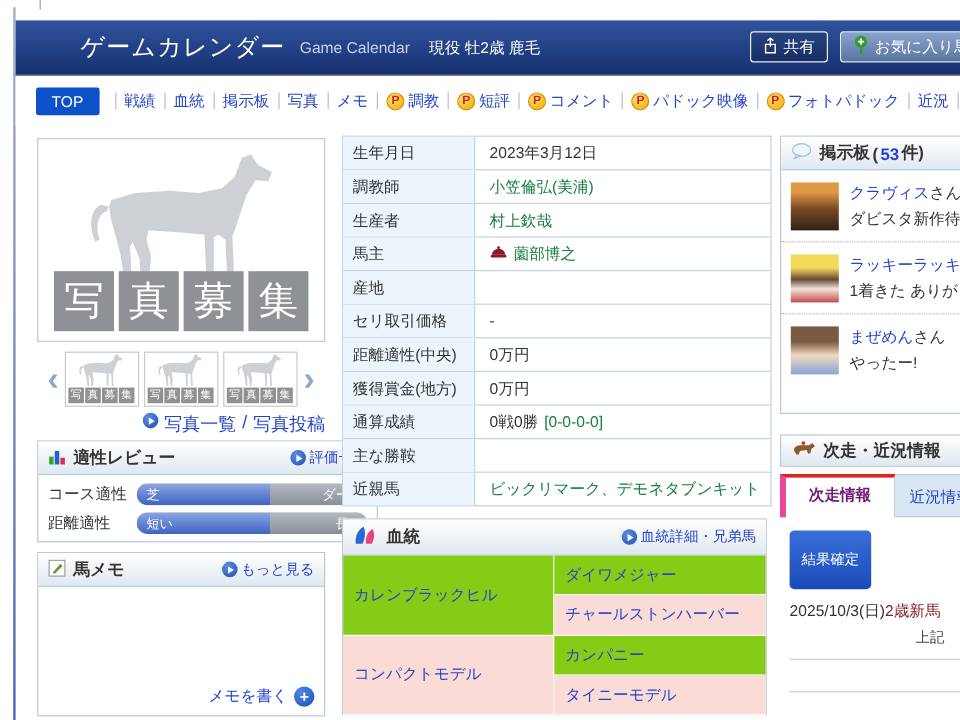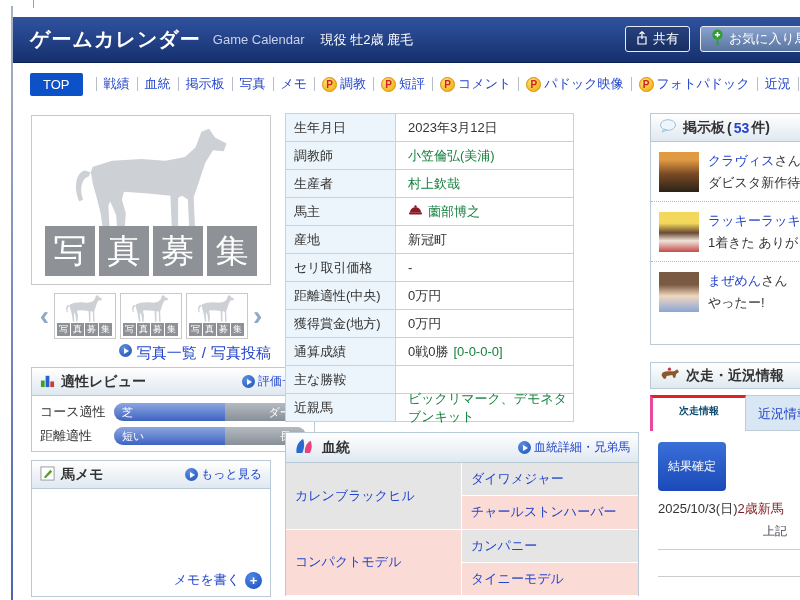--- a/index.html
+++ b/index.html
@@ -12,21 +12,21 @@
 
   
   .page-vline{position:absolute;left:11px;top:6px;width:2px;height:594px;
     background:linear-gradient(#a8b2c4,#4a66b0);}
   .page-tick{position:absolute;left:33px;top:0;width:1px;height:8px;background:#9aa2ac;}
 
   
   .topbar{position:absolute;left:13px;top:17px;width:787px;height:45px;
     background:linear-gradient(#30539f,#16306e);border-bottom:2px solid #0d2254;
     display:flex;align-items:center;}
-  .h-title{color:#fff;font-weight:bold;font-size:20px;margin-left:17px;letter-spacing:1px;}
+  .h-title{color:#fff;font-weight:normal;font-size:20px;margin-left:54px;letter-spacing:1px;}
   .h-sub{color:#c9d2ea;font-size:13px;margin-left:12px;}
   .h-status{color:#fff;font-size:13px;margin-left:16px;}
   .btn{position:absolute;top:9px;height:26px;display:flex;align-items:center;gap:5px;
     border:1px solid #e8ecf4;border-radius:3px;color:#fff;font-size:13px;padding:0 10px;box-sizing:border-box;}
   .btn-share{left:612px;background:linear-gradient(#27427f,#182e62);}
   .btn-fav{left:687px;width:170px;background:linear-gradient(#8ba3cf,#58759f);white-space:nowrap;overflow:hidden;}
 
   
   .navbar{position:absolute;left:13px;top:63px;width:787px;height:42px;background:#fff;
     display:flex;align-items:center;padding-left:17px;box-sizing:border-box;}
@@ -80,38 +80,38 @@
   
   .memo-panel{left:31px;top:460px;width:240px;height:137px;}
   .memo-body{position:relative;height:108px;}
   .memo-write{position:absolute;right:8px;bottom:8px;color:#2345cb;font-size:13px;
     display:flex;align-items:center;gap:5px;}
   .plus-ic{width:17px;height:17px;border-radius:50%;color:#fff;font-size:13px;font-weight:bold;
     background:radial-gradient(circle at 35% 30%,#4d86e8,#1a50b8);
     display:flex;align-items:center;justify-content:center;}
 
   
-  .ptable{position:absolute;left:285px;top:113px;width:289px;background:#fff;
+  .ptable{position:absolute;left:285px;top:113px;width:358px;background:#fff;
     border:1px solid #c3d3e0;border-bottom:none;box-sizing:border-box;}
   .prow{display:flex;border-bottom:1px solid #c3d3e0;height:27px;}
   .plabel{width:110px;flex:none;background:#ecf5fb;border-right:1px solid #c3d3e0;
     display:flex;align-items:center;padding-left:8px;font-size:13px;color:#333;box-sizing:border-box;}
   .pvalue{flex:1;display:flex;align-items:center;padding-left:12px;font-size:13px;color:#333;gap:5px;}
   .pvalue a{color:#15803d;}
 
   
   .ped-panel{left:285px;top:432px;width:354px;height:164px;}
   .ped-head{height:29px;}
   .ped-table{display:flex;height:133px;}
   .ped-l{width:176px;flex:none;display:flex;flex-direction:column;}
   .ped-r{flex:1;display:flex;flex-direction:column;}
   .ped-cell{flex:1;display:flex;align-items:center;padding-left:9px;font-size:13px;
     border-bottom:1px solid #fff;box-sizing:border-box;}
   .ped-l .ped-cell{border-right:1px solid #fff;}
-  .cell-blue{background:#e5e5e5;}
+  .cell-blue{background:#84cc16;}
   .cell-pink{background:#fbdbd5;}
   .ped-cell a{color:#2345cb;}
 
   
   .board-panel{left:650px;top:113px;width:238px;height:232px;}
   .board-title{display:flex;align-items:center;gap:2px;font-weight:bold;font-size:14px;}
   .post{display:flex;gap:9px;padding:10px 8px 9px;border-bottom:1px dotted #b8b8b8;}
   .post:last-child{border-bottom:none;}
   .avatar{width:40px;height:40px;flex:none;}
   .av1{background:linear-gradient(#e09a44 20%,#7a4a24 55%,#2a2318);}
@@ -121,22 +121,22 @@
   .post-name a{color:#2345cb;}
   .post-text{font-size:13px;color:#333;margin-top:4px;white-space:nowrap;}
 
   
   .nr-head{position:absolute;left:650px;top:362px;width:238px;height:27px;
     background:linear-gradient(#ffffff,#dfe8f0);border:1px solid #b9c9d6;box-sizing:border-box;
     display:flex;align-items:center;gap:6px;padding:0 8px;font-size:14px;font-weight:bold;color:#333;}
   .nr-box{position:absolute;left:650px;top:395px;width:238px;height:150px;background:#fff;box-sizing:border-box;}
   .nr-tabs{display:flex;}
   .nr-tab-active{width:96px;box-sizing:border-box;background:#fff;border-top:3px solid #e02222;
-    border-left:3px solid #ec4899;border-right:1px solid #c0ccd8;font-weight:bold;color:#0c4a6e;
-    font-size:10px;text-align:center;padding:6px 0 7px;}
+    border-left:5px solid #ec4899;border-right:1px solid #c0ccd8;font-weight:bold;color:#701a75;
+    font-size:13px;text-align:center;padding:6px 0 7px;}
   .nr-tab-inactive{flex:1;box-sizing:border-box;background:#d9e7f4;color:#2345cb;font-size:13px;
     padding:9px 0 7px 12px;border-bottom:1px solid #c0ccd8;border-top:1px solid #c0ccd8;}
   .nr-content{padding:11px 8px 0;}
   .badge{display:inline-block;background:linear-gradient(#3a6fd8,#1a4ab8);color:#fff;font-size:12px;
     padding:16px 10px;border-radius:4px;}
   .nr-date-line{margin-top:9px;font-size:13px;color:#333;}
   .nr-date-line a{color:#7f1d1d;}
   .nr-more{margin-top:5px;margin-left:105px;font-size:12px;color:#445;}
   .nr-div{border-top:1px solid #ccc;margin-top:9px;}
   .nr-div2{border-top:1px solid #ccc;margin-top:26px;}
@@ -353,23 +353,20 @@
       <span><svg width="15" height="13" viewBox="0 0 16 14">
             <path d="M2 9 a6 5.5 0 0 1 12 0 z" fill="#8b1a26"></path>
             <rect x="1" y="9" width="14" height="2.4" rx="1.2" fill="#8b1a26"></rect>
             <circle cx="8" cy="2.6" r="1.3" fill="#8b1a26"></circle>
           </svg></span>
       <a>薗部博之</a>
     </div>
   </div>
   <div class="prow">
     <div class="plabel">産地</div>
-    <div class="pvalue">
-        <span>新冠町</span>
-      </div>
   </div>
   <div class="prow">
     <div class="plabel">セリ取引価格</div>
     <div class="pvalue">
         <span>-</span>
       </div>
   </div>
   <div class="prow">
     <div class="plabel">距離適性(中央)</div>
     <div class="pvalue">

